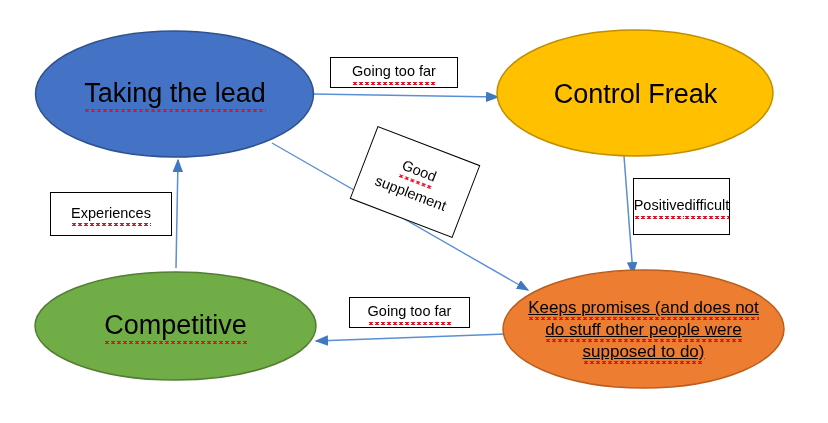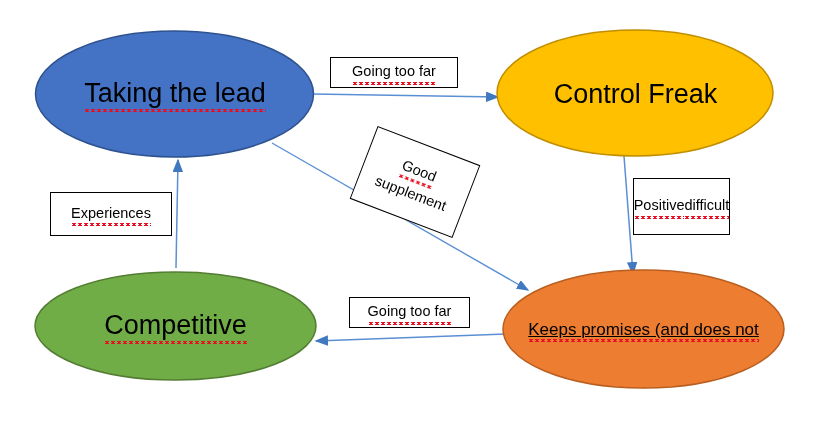--- a/index.html
+++ b/index.html
@@ -110,20 +110,22 @@
   <div class="node-label lbl-big" style="left:36px; top:72px; width:278px; height:46px;">
     <span class="sq">Taking the lead</span>
   </div>
 
   <div class="node-label lbl-big" style="left:35px; top:305px; width:281px; height:44px;">
     <span class="sq">Competitive</span>
   </div>
 
   <div class="node-label lbl-mid" style="left:503px; top:296px; width:281px; height:70px; flex-direction:column;text-decoration:underline;">
     <span class="sq">Keeps promises (and does not</span>
+    <span class="sq">do stuff other people were</span>
+    <span class="sq">supposed to do)</span>
   </div>
 
   <div class="callout" style="left:330px; top:57px; width:128px; height:31px;">
     <span class="sq">Going too far</span>
   </div>
 
   <div class="callout rot" style="left:360px; top:143px; width:110px; height:78px; flex-direction:column;">
     <span class="sq">Good</span>
     <span>supplement</span>
   </div>

